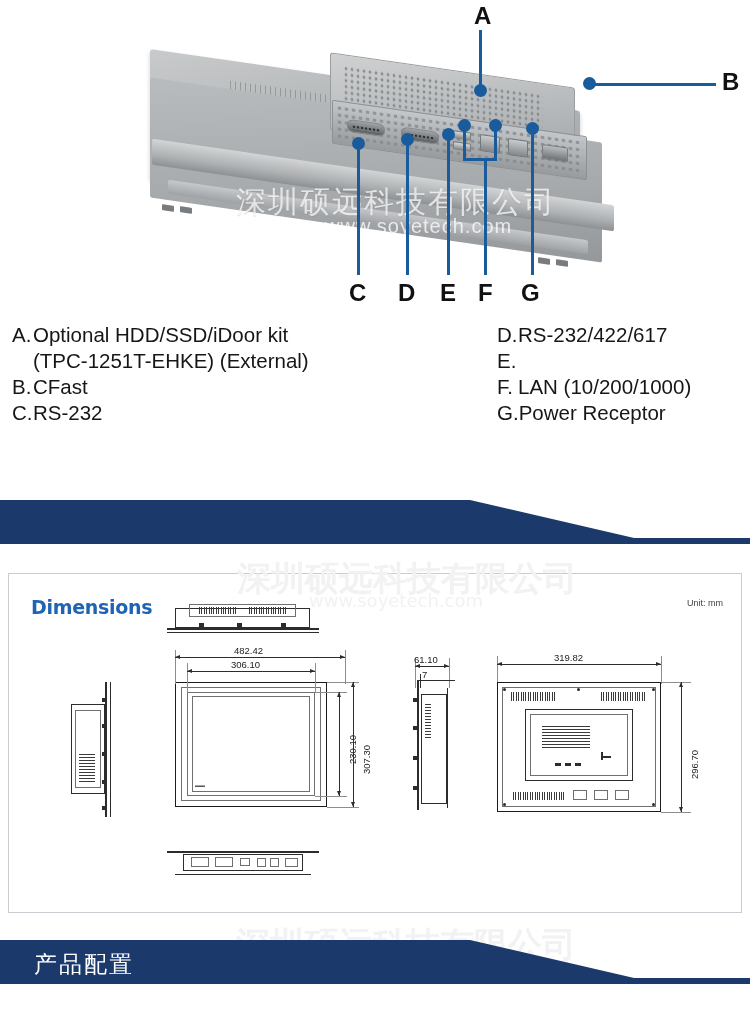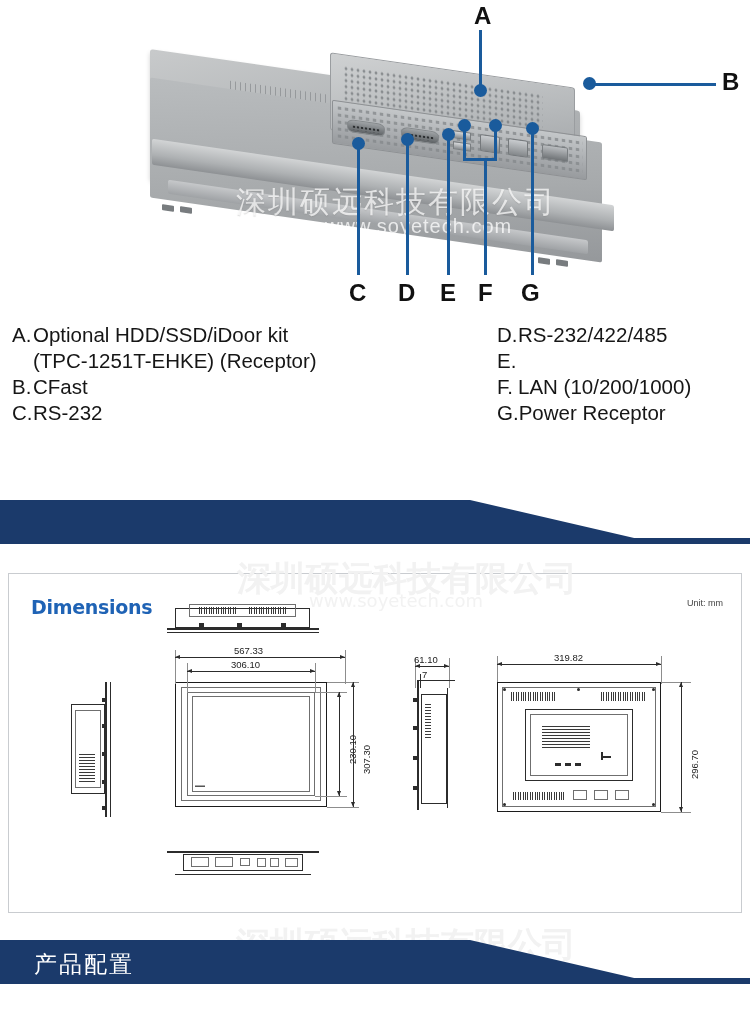--- a/index.html
+++ b/index.html
@@ -293,35 +293,35 @@
     <div class="clabel" style="left:478px; top:281px;">F</div>
     <div class="clabel" style="left:521px; top:281px;">G</div>
   </div>
 
   <div class="legend">
     <div class="leg-col left">
       <div class="leg-row">
         <span class="leg-key">A.</span>
         <span>Optional HDD/SSD/iDoor kit</span>
       </div>
-      <div class="leg-cont">(TPC-1251T-EHKE) (Receptor)</div>
+      <div class="leg-cont">(TPC-1251T-EHKE) (External)</div>
       <div class="leg-row">
         <span class="leg-key">B.</span>
         <span>CFast</span>
       </div>
       <div class="leg-row">
         <span class="leg-key">C.</span>
         <span>RS-232</span>
       </div>
     </div>
 
     <div class="leg-col right">
       <div class="leg-row">
         <span class="leg-key">D.</span>
-        <span>RS-232/422/485</span>
+        <span>RS-232/422/617</span>
       </div>
       <div class="leg-row">
         <span class="leg-key">E.</span>
       </div>
       <div class="leg-row">
         <span class="leg-key">F.</span>
         <span>LAN (10/200/1000)</span>
       </div>
       <div class="leg-row">
         <span class="leg-key">G.</span>
@@ -377,21 +377,21 @@
       <div class="rect-in" style="left:178px; top:118px; width:128px; height:104px;"></div>
       <div class="rect-in" style="left:183px; top:122px; width:118px; height:96px;"></div>
 
       <div class="dimtxt" style="left:186px; top:208px; font-size:5px; color:#555;">▬▬</div>
 
       <div class="gl v" style="left:166px; top:76px; height:34px;"></div>
       <div class="gl v" style="left:336px; top:76px; height:34px;"></div>
       <div class="dl h" style="left:166px; top:83px; width:170px;"></div>
       <div class="arrow-l" style="left:166px; top:81px;"></div>
       <div class="arrow-r" style="left:331px; top:81px;"></div>
-      <div class="dimtxt" style="left:225px; top:71px;">567.33</div>
+      <div class="dimtxt" style="left:225px; top:71px;">482.42</div>
 
       <div class="gl v" style="left:178px; top:89px; height:30px;"></div>
       <div class="gl v" style="left:306px; top:89px; height:30px;"></div>
       <div class="dl h" style="left:178px; top:97px; width:128px;"></div>
       <div class="arrow-l" style="left:178px; top:95px;"></div>
       <div class="arrow-r" style="left:301px; top:95px;"></div>
       <div class="dimtxt" style="left:222px; top:85px;">306.10</div>
 
       <div class="gl h" style="left:306px; top:118px; width:32px;"></div>
       <div class="gl h" style="left:306px; top:222px; width:32px;"></div>

